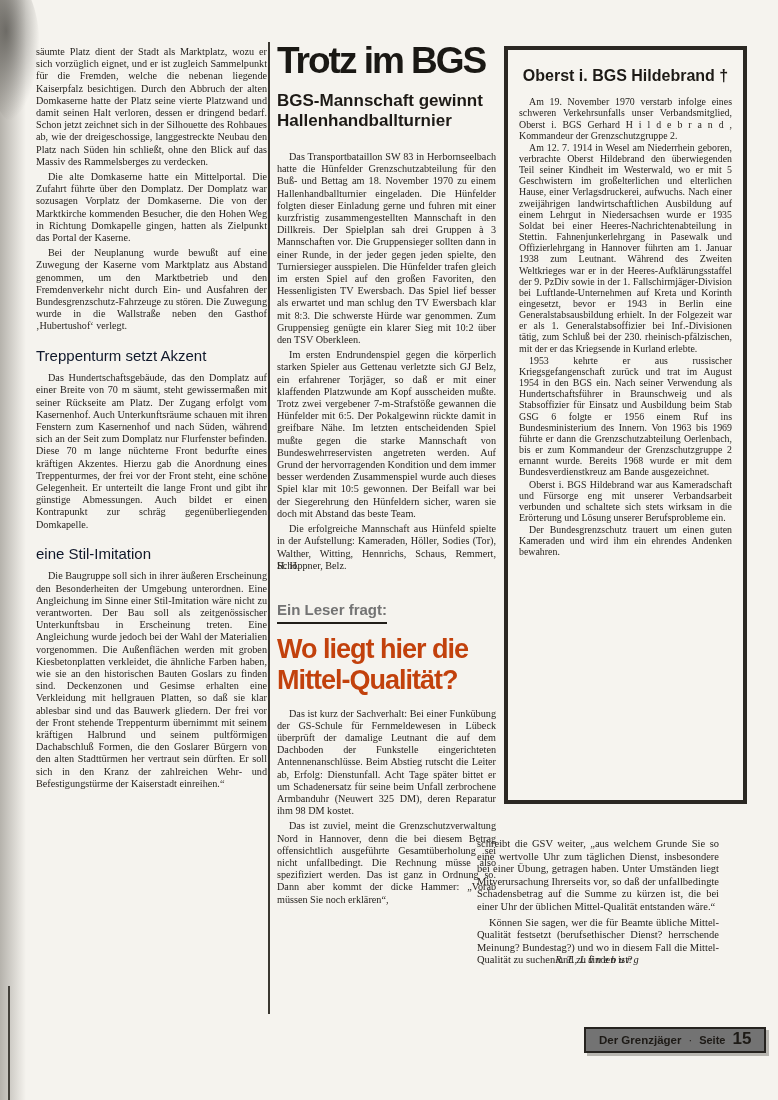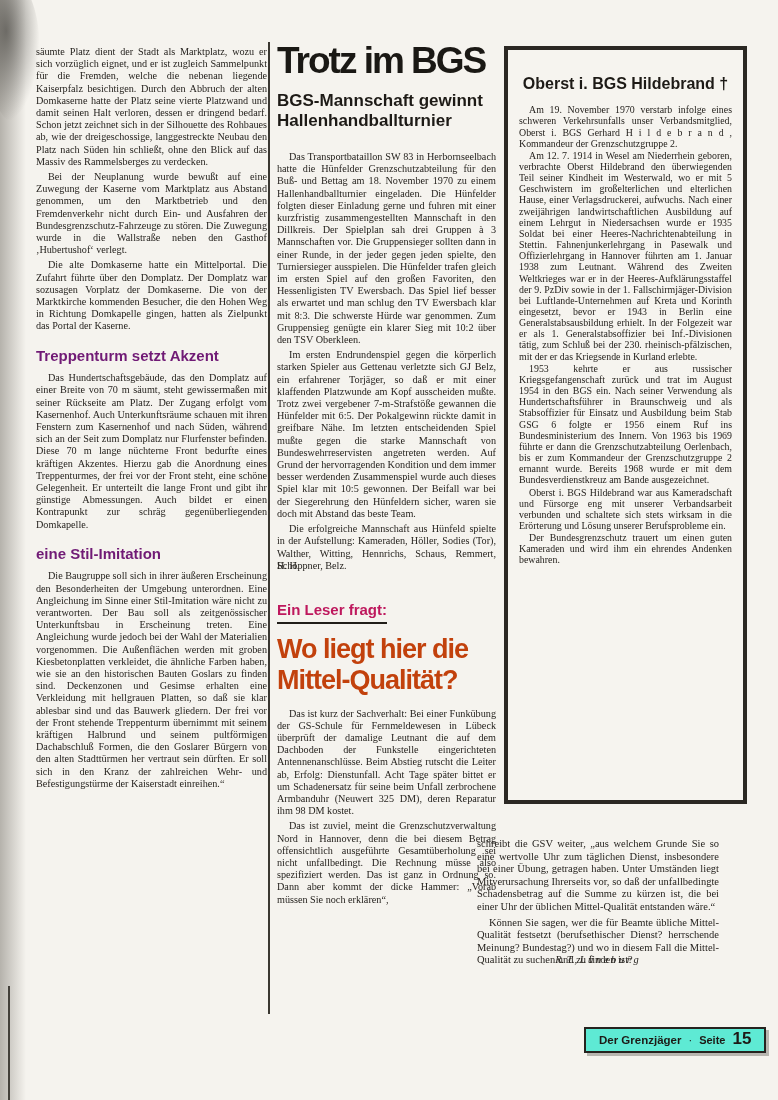--- a/index.html
+++ b/index.html
@@ -23,63 +23,63 @@
     border:4px solid #2b2823;padding:8px 11px;background:#f6f4ef;overflow:hidden;}
   .col-right{position:absolute;left:477px;top:838px;width:242px;}
   .footer-wrap{position:absolute;left:584px;top:1027px;}
 
   
   .bt p{margin:0;text-indent:12px;font-size:10.2px;line-height:12.2px;
     text-align:justify;color:#26231f;}
   .bt p + p{margin-top:3px;}
   .nofirst p:first-child{text-indent:0;}
 
-  .sec-h{font-family:"Liberation Sans", sans-serif;font-weight:bold;font-size:15px;
-    line-height:1.1;margin:15px 0 8px;color:#701a75;}
+  .sec-h{font-family:"Liberation Sans", sans-serif;font-weight:normal;font-size:15px;
+    line-height:1.1;margin:15px 0 8px;color:#0f172a;}
   .headline1{font-family:"Liberation Sans", sans-serif;font-weight:bold;font-size:37px;
     line-height:1;letter-spacing:-2px;margin:0 0 12px;color:#1a1814;}
   .subhead{font-family:"Liberation Sans", sans-serif;font-weight:bold;font-size:17px;
     line-height:20px;margin:0 0 20px;color:#1d1a16;}
   .byline{text-align:left;font-size:10.2px;line-height:12.2px;margin-top:-12.2px;
     padding-right:4px;color:#26231f;}
   .kicker{display:inline-block;font-family:"Liberation Sans", sans-serif;font-weight:bold;
     font-size:15px;line-height:1.1;border-bottom:2px solid #211e19;padding-bottom:3px;
-    margin:20px 0 8px;color:#be185d;}
+    margin:20px 0 8px;color:#737373;}
   .headline2{font-family:"Liberation Sans", sans-serif;font-weight:bold;font-size:27px;
     line-height:31px;letter-spacing:-1px;margin:2px 0 12px;color:#c2410c;}
 
   .obit h3{font-family:"Liberation Sans", sans-serif;font-weight:bold;font-size:16px;
-    line-height:1.2;text-align:center;margin:16px 0 11px;color:#1d1a16;}
+    line-height:1.2;text-align:center;margin:8px 0 11px;color:#1d1a16;}
   .obit .bt p{font-size:9.9px;line-height:11.15px;text-indent:10px;}
   .obit .bt p + p{margin-top:1px;}
 
   .col-right .bt p{font-size:10.5px;line-height:12.6px;}
   .rt-byline{text-align:center;font-size:10.5px;line-height:12.6px;margin-top:-12.6px;
     padding-right:2px;color:#26231f;font-style:italic;}
 
   .footer-box{display:inline-flex;align-items:baseline;gap:7px;border:2px solid #26231f;
-    padding:4px 13px 5px;background:#5eead4;box-shadow:3px 3px 0 rgba(92,89,83,.40);
+    padding:4px 13px 5px;background:#737373;box-shadow:3px 3px 0 rgba(92,89,83,.40);
     font-family:"Liberation Sans", sans-serif;color:#1d1a16;}
   .footer-box .pub{font-weight:bold;font-size:11.5px;}
   .footer-box .dot{font-size:11px;}
   .footer-box .lbl{font-weight:bold;font-size:11px;}
   .footer-box .num{font-weight:bold;font-size:17px;line-height:11px;}
 </style>
 </head>
 <body>
 
 <div class="edge-left"></div>
 <div class="blob-tl"></div>
 <div class="line-bl"></div>
 
 <div class="col-left">
   <div class="bt nofirst">
       <p>säumte Platz dient der Stadt als Marktplatz, wozu er sich vorzüglich eignet, und er ist zugleich Sammelpunkt für die Fremden, welche die nebenan liegende Kaiserpfalz besichtigen. Durch den Abbruch der alten Domkaserne hatte der Platz seine vierte Platzwand und damit seinen Halt verloren, dessen er dringend bedarf. Schon jetzt zeichnet sich in der Silhouette des Rohbaues ab, wie der dreigeschossige, langgestreckte Neubau den Platz nach Süden hin schließt, ohne den Blick auf das Massiv des Rammelsberges zu verdecken.</p>
+      <p>Die alte Domkaserne hatte ein Mittelportal. Die Zufahrt führte über den Domplatz. Der Domplatz war sozusagen Vorplatz der Domkaserne. Die von der Marktkirche kommenden Besucher, die den Hohen Weg in Richtung Domkapelle gingen, hatten als Zielpunkt das Portal der Kaserne.</p>
       <p>Bei der Neuplanung wurde bewußt auf eine Zuwegung der Kaserne vom Marktplatz aus Abstand genommen, um den Marktbetrieb und den Fremdenverkehr nicht durch Ein- und Ausfahren der Bundesgrenzschutz-Fahrzeuge zu stören. Die Zuwegung wurde in die Wallstraße neben den Gasthof ‚Hubertushof‘ verlegt.</p>
-      <p>Die alte Domkaserne hatte ein Mittelportal. Die Zufahrt führte über den Domplatz. Der Domplatz war sozusagen Vorplatz der Domkaserne. Die von der Marktkirche kommenden Besucher, die den Hohen Weg in Richtung Domkapelle gingen, hatten als Zielpunkt das Portal der Kaserne.</p>
     </div>
   <h3 class="sec-h">Treppenturm setzt Akzent</h3>
   <div class="bt">
       <p>Das Hundertschaftsgebäude, das den Domplatz auf einer Breite von 70 m säumt, steht gewissermaßen mit seiner Rückseite am Platz. Der Zugang erfolgt vom Kasernenhof. Auch Unterkunftsräume schauen mit ihren Fenstern zum Kasernenhof und nach Süden, während sich an der Seit zum Domplatz nur Flurfenster befinden. Diese 70 m lange nüchterne Front bedurfte eines kräftigen Akzentes. Hierzu gab die Anordnung eines Treppenturmes, der frei vor der Front steht, eine schöne Gelegenheit. Er unterteilt die lange Front und gibt ihr günstige Abmessungen. Auch bildet er einen Kontrapunkt zur schräg gegenüberliegenden Domkapelle.</p>
     </div>
   <h3 class="sec-h">eine Stil-Imitation</h3>
   <div class="bt">
       <p>Die Baugruppe soll sich in ihrer äußeren Erscheinung den Besonderheiten der Umgebung unterordnen. Eine Angleichung im Sinne einer Stil-Imitation wäre nicht zu verantworten. Der Bau soll als zeitgenössischer Unterkunftsbau in Erscheinung treten. Eine Angleichung wurde jedoch bei der Wahl der Materialien vorgenommen. Die Außenflächen werden mit groben Kiesbetonplatten verkleidet, die ähnliche Farben haben, wie sie an den historischen Bauten Goslars zu finden sind. Deckenzonen und Gesimse erhalten eine Verkleidung mit hellgrauen Platten, so daß sie klar ablesbar sind und das Bauwerk gliedern. Der frei vor der Front stehende Treppenturm übernimmt mit seinem kräftigen Halbrund und seinem pultförmigen Dachabschluß Formen, die den Goslarer Bürgern von den alten Stadttürmen her vertraut sein dürften. Er soll sich in den Kranz der zahlreichen Wehr- und Befestigungstürme der Kaiserstadt einreihen.“</p>
     </div>
 </div>

